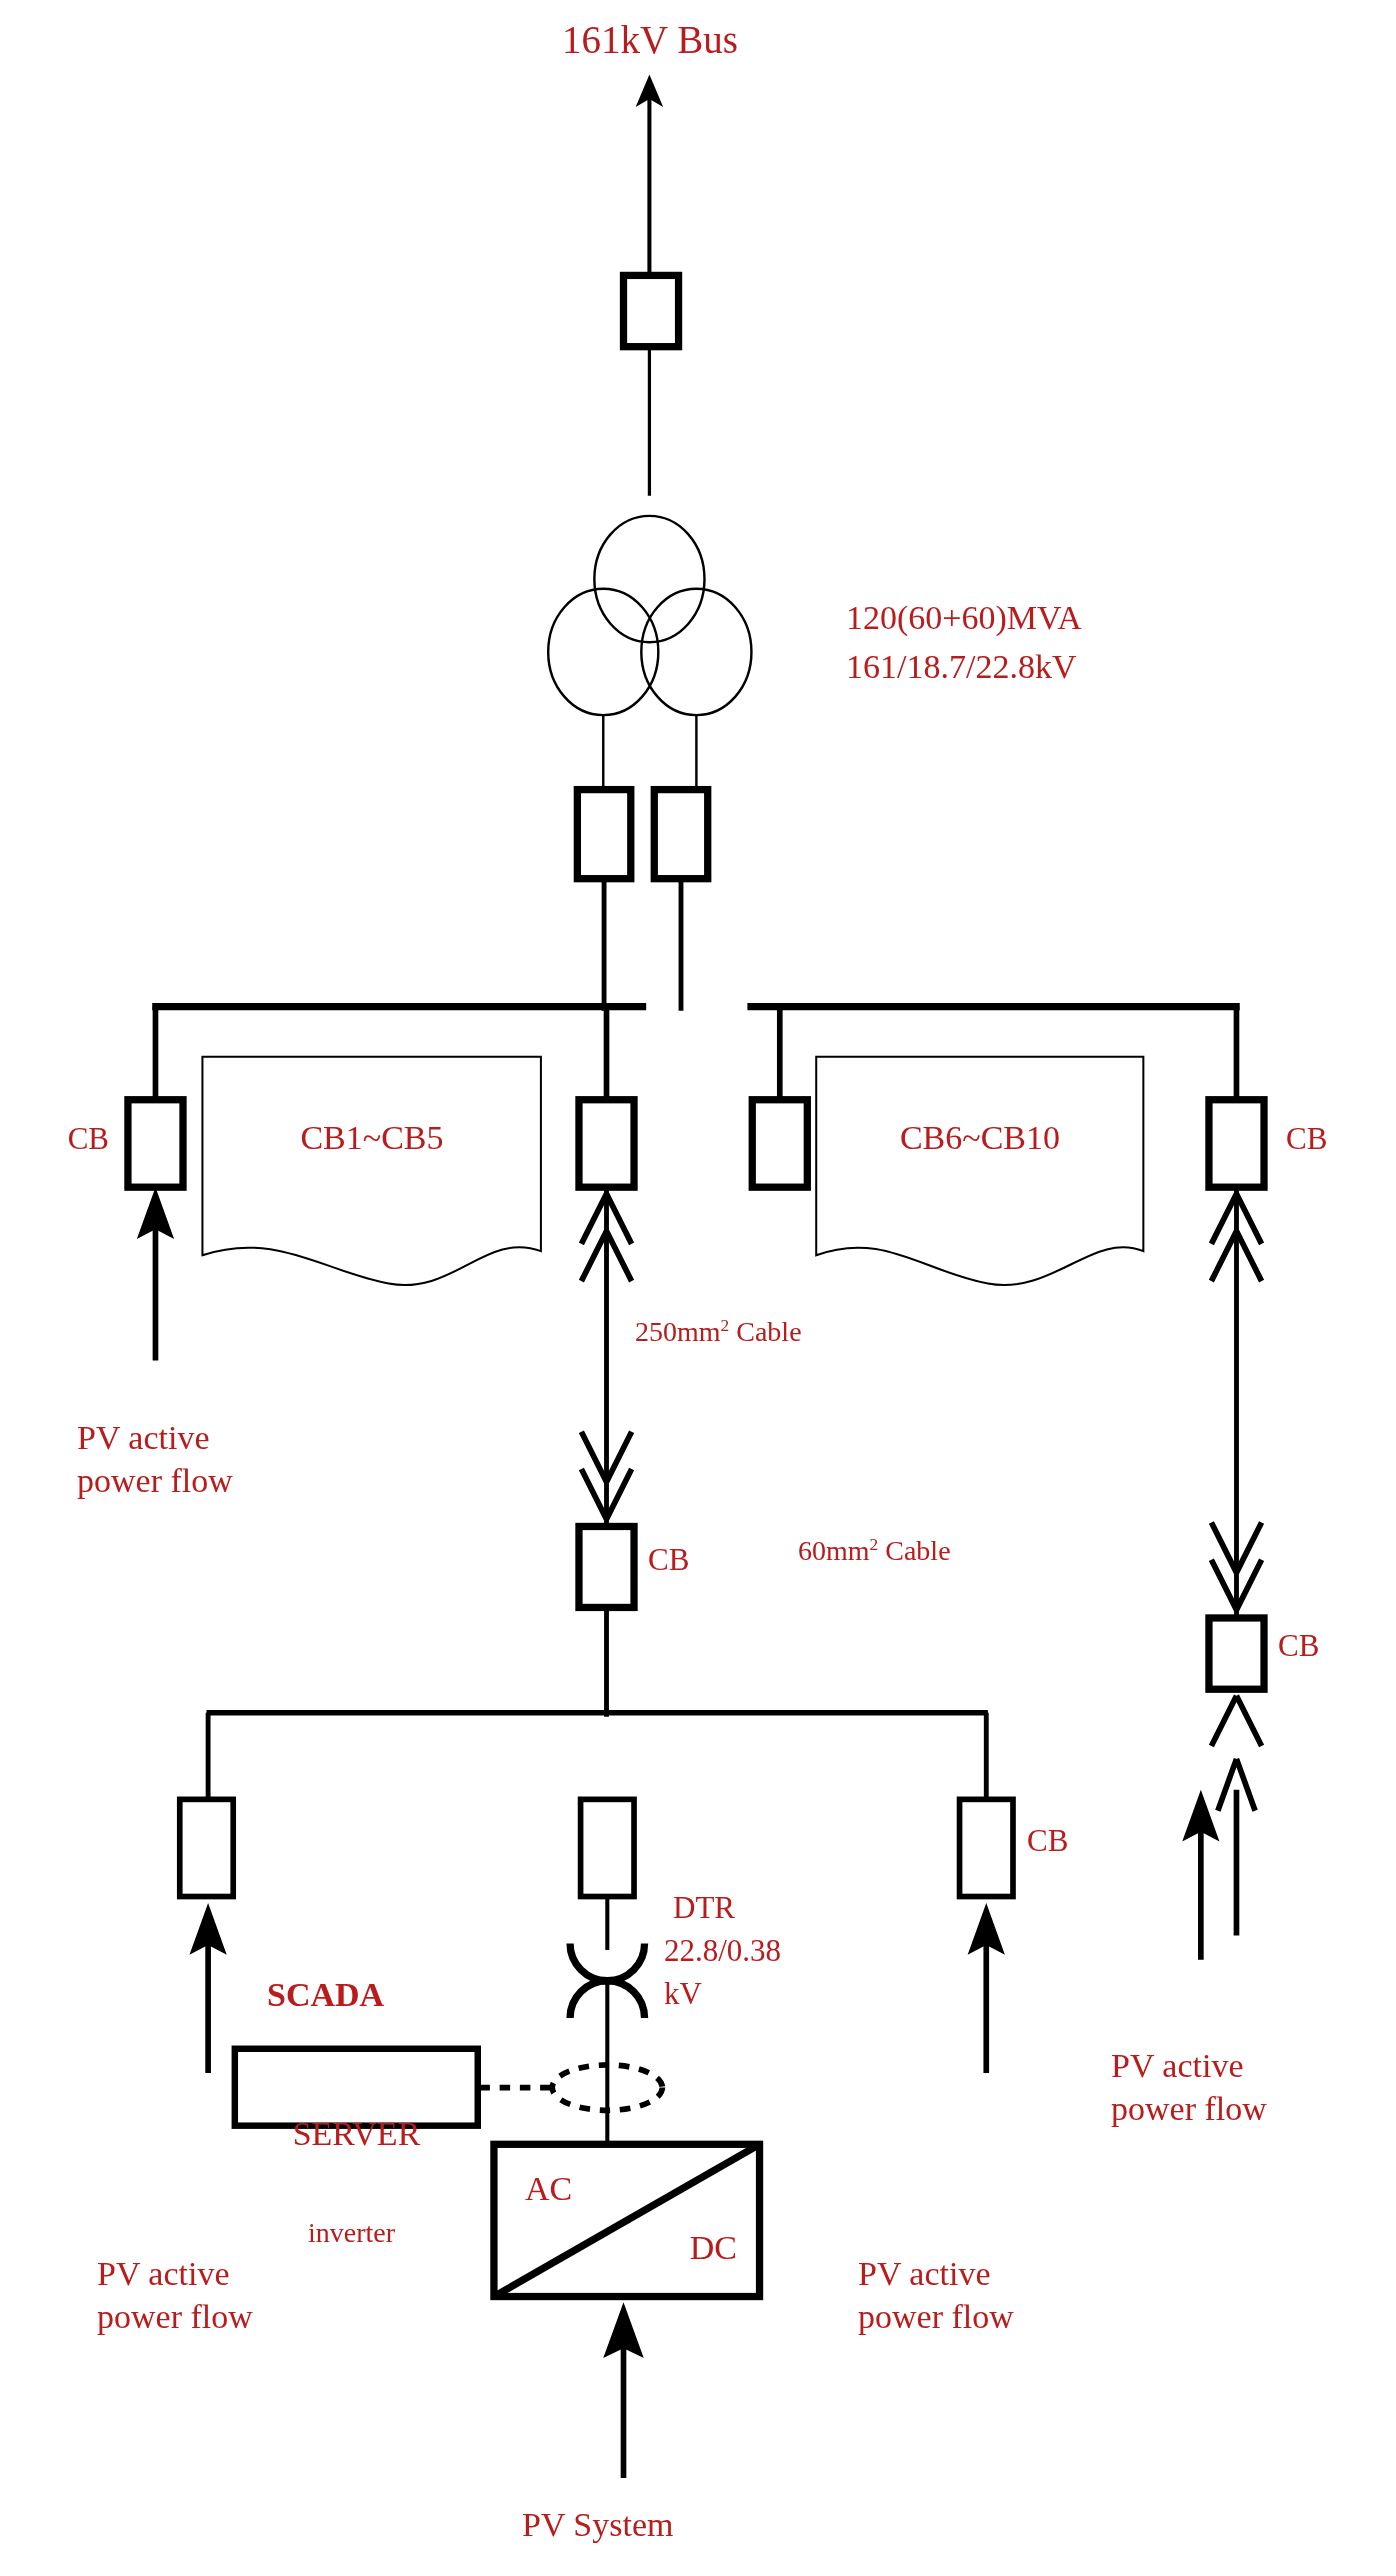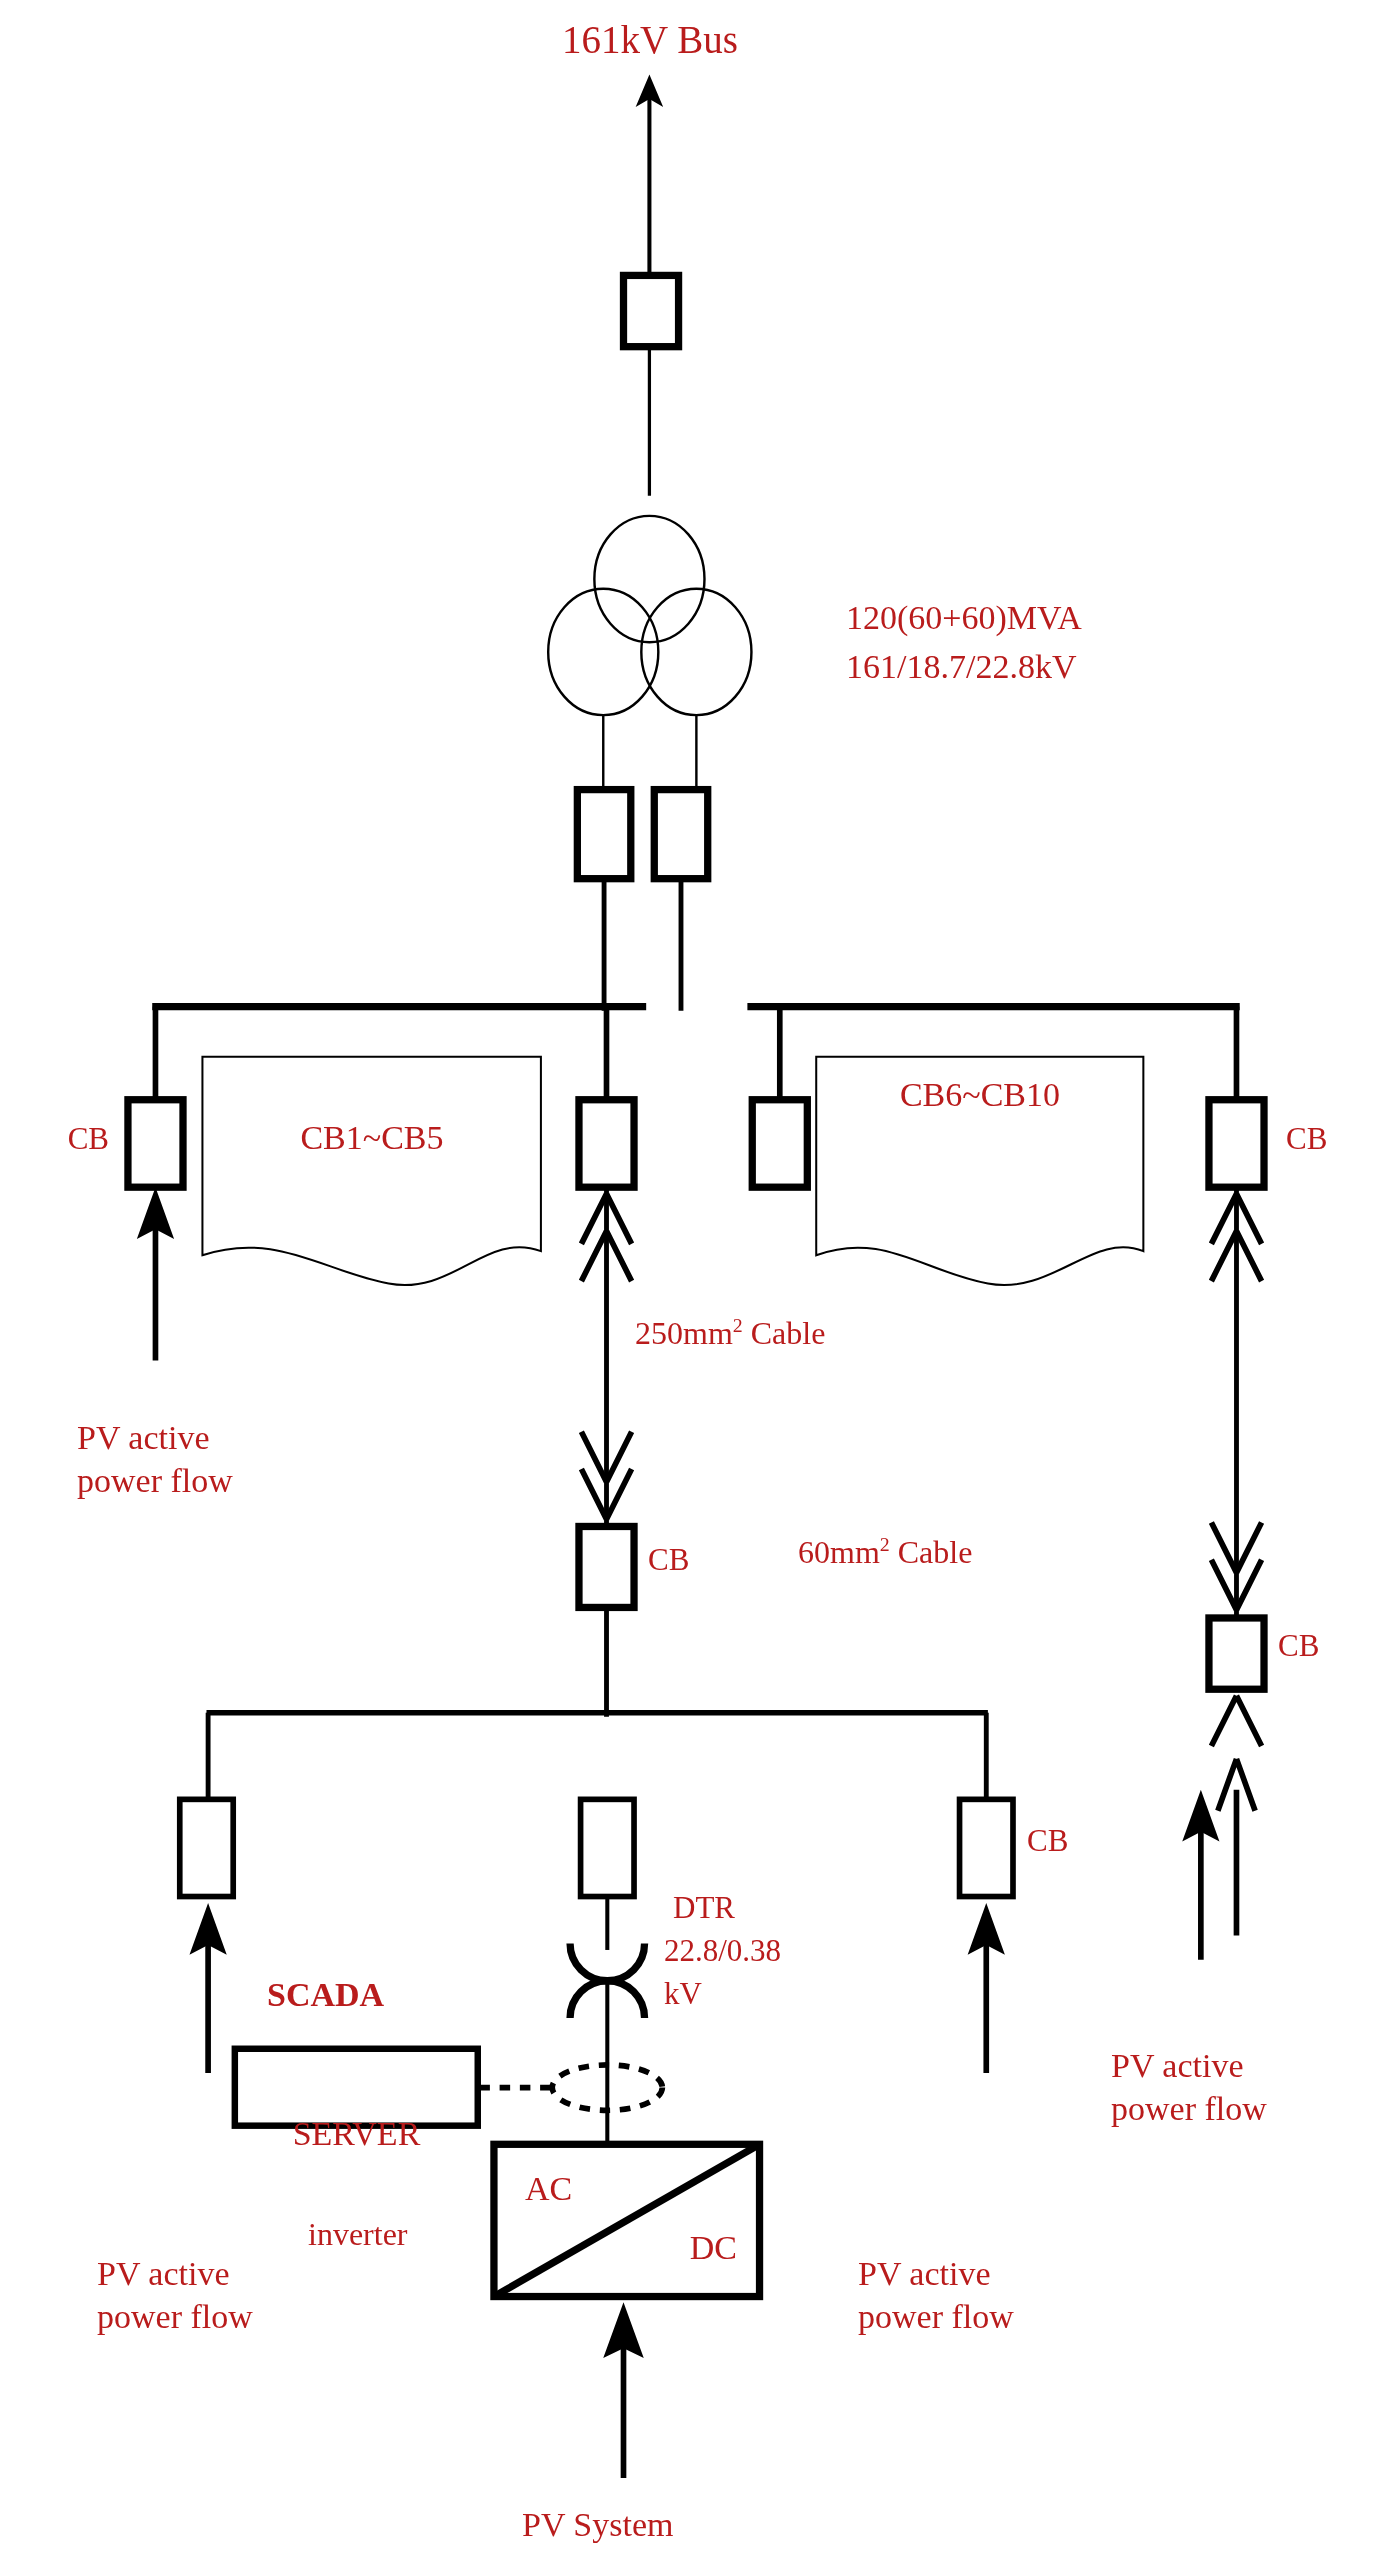--- a/index.html
+++ b/index.html
@@ -32,21 +32,21 @@
     line-height: 1.12;
     color: #b91c1c;
     font-family: "Liberation Serif", "DejaVu Serif", serif;
   }
   .lbl.c   { text-align: center; }
   .lbl.l   { text-align: left; }
   .lbl.r   { text-align: right; }
   .t-title { font-size: 39px; }
   .t-big   { font-size: 34px; }
   .t-med   { font-size: 31px; }
-  .t-sm    { font-size: 32px; }
+  .t-sm    { font-size: 28px; }
   .sup     { font-size: 0.62em; vertical-align: super; line-height: 0; }
 </style>
 </head>
 <body>
 
 <div id="diagram-root">
 
   <svg id="diagram-svg" viewBox="0 0 1724 3181">
     <defs>
       <marker id="solidArrow" markerWidth="14" markerHeight="14" refX="2" refY="7" orient="auto" markerUnits="strokeWidth">
@@ -172,21 +172,21 @@
 
   <div class="lbl c t-title" style="left:488px; top:18px; width:324px;">161kV Bus</div>
 
   <div class="lbl l t-big" style="left:846px; top:599px; width:453px;">120(60+60)MVA</div>
   <div class="lbl l t-big" style="left:846px; top:648px; width:453px;">161/18.7/22.8kV</div>
 
   <div class="lbl r t-med" style="left:8px; top:1122px; width:101px;">CB</div>
   <div class="lbl l t-med" style="left:1286px; top:1122px; width:101px;">CB</div>
 
   <div class="lbl c t-big" style="left:258px; top:1119px; width:228px;">CB1~CB5</div>
-  <div class="lbl c t-big" style="left:866px; top:1076px; width:228px;">CB6~CB10</div>
+  <div class="lbl c t-big" style="left:866px; top:1119px; width:228px;">CB6~CB10</div>
 
   <div class="lbl l t-sm" style="left:635px; top:1316px; width:373px;"><span>250mm</span><span class="sup">2</span><span> Cable</span></div>
 
   <div class="lbl l t-sm" style="left:798px; top:1535px; width:340px;"><span>60mm</span><span class="sup">2</span><span> Cable</span></div>
 
   <div class="lbl l t-med" style="left:648px; top:1543px; width:97px;">CB</div>
   <div class="lbl l t-med" style="left:1278px; top:1629px; width:97px;">CB</div>
   <div class="lbl l t-med" style="left:1027px; top:1824px; width:97px;">CB</div>
 
   <div class="lbl l t-big" style="left:267px; top:1976px; width:243px; font-weight:bold;">SCADA</div>

